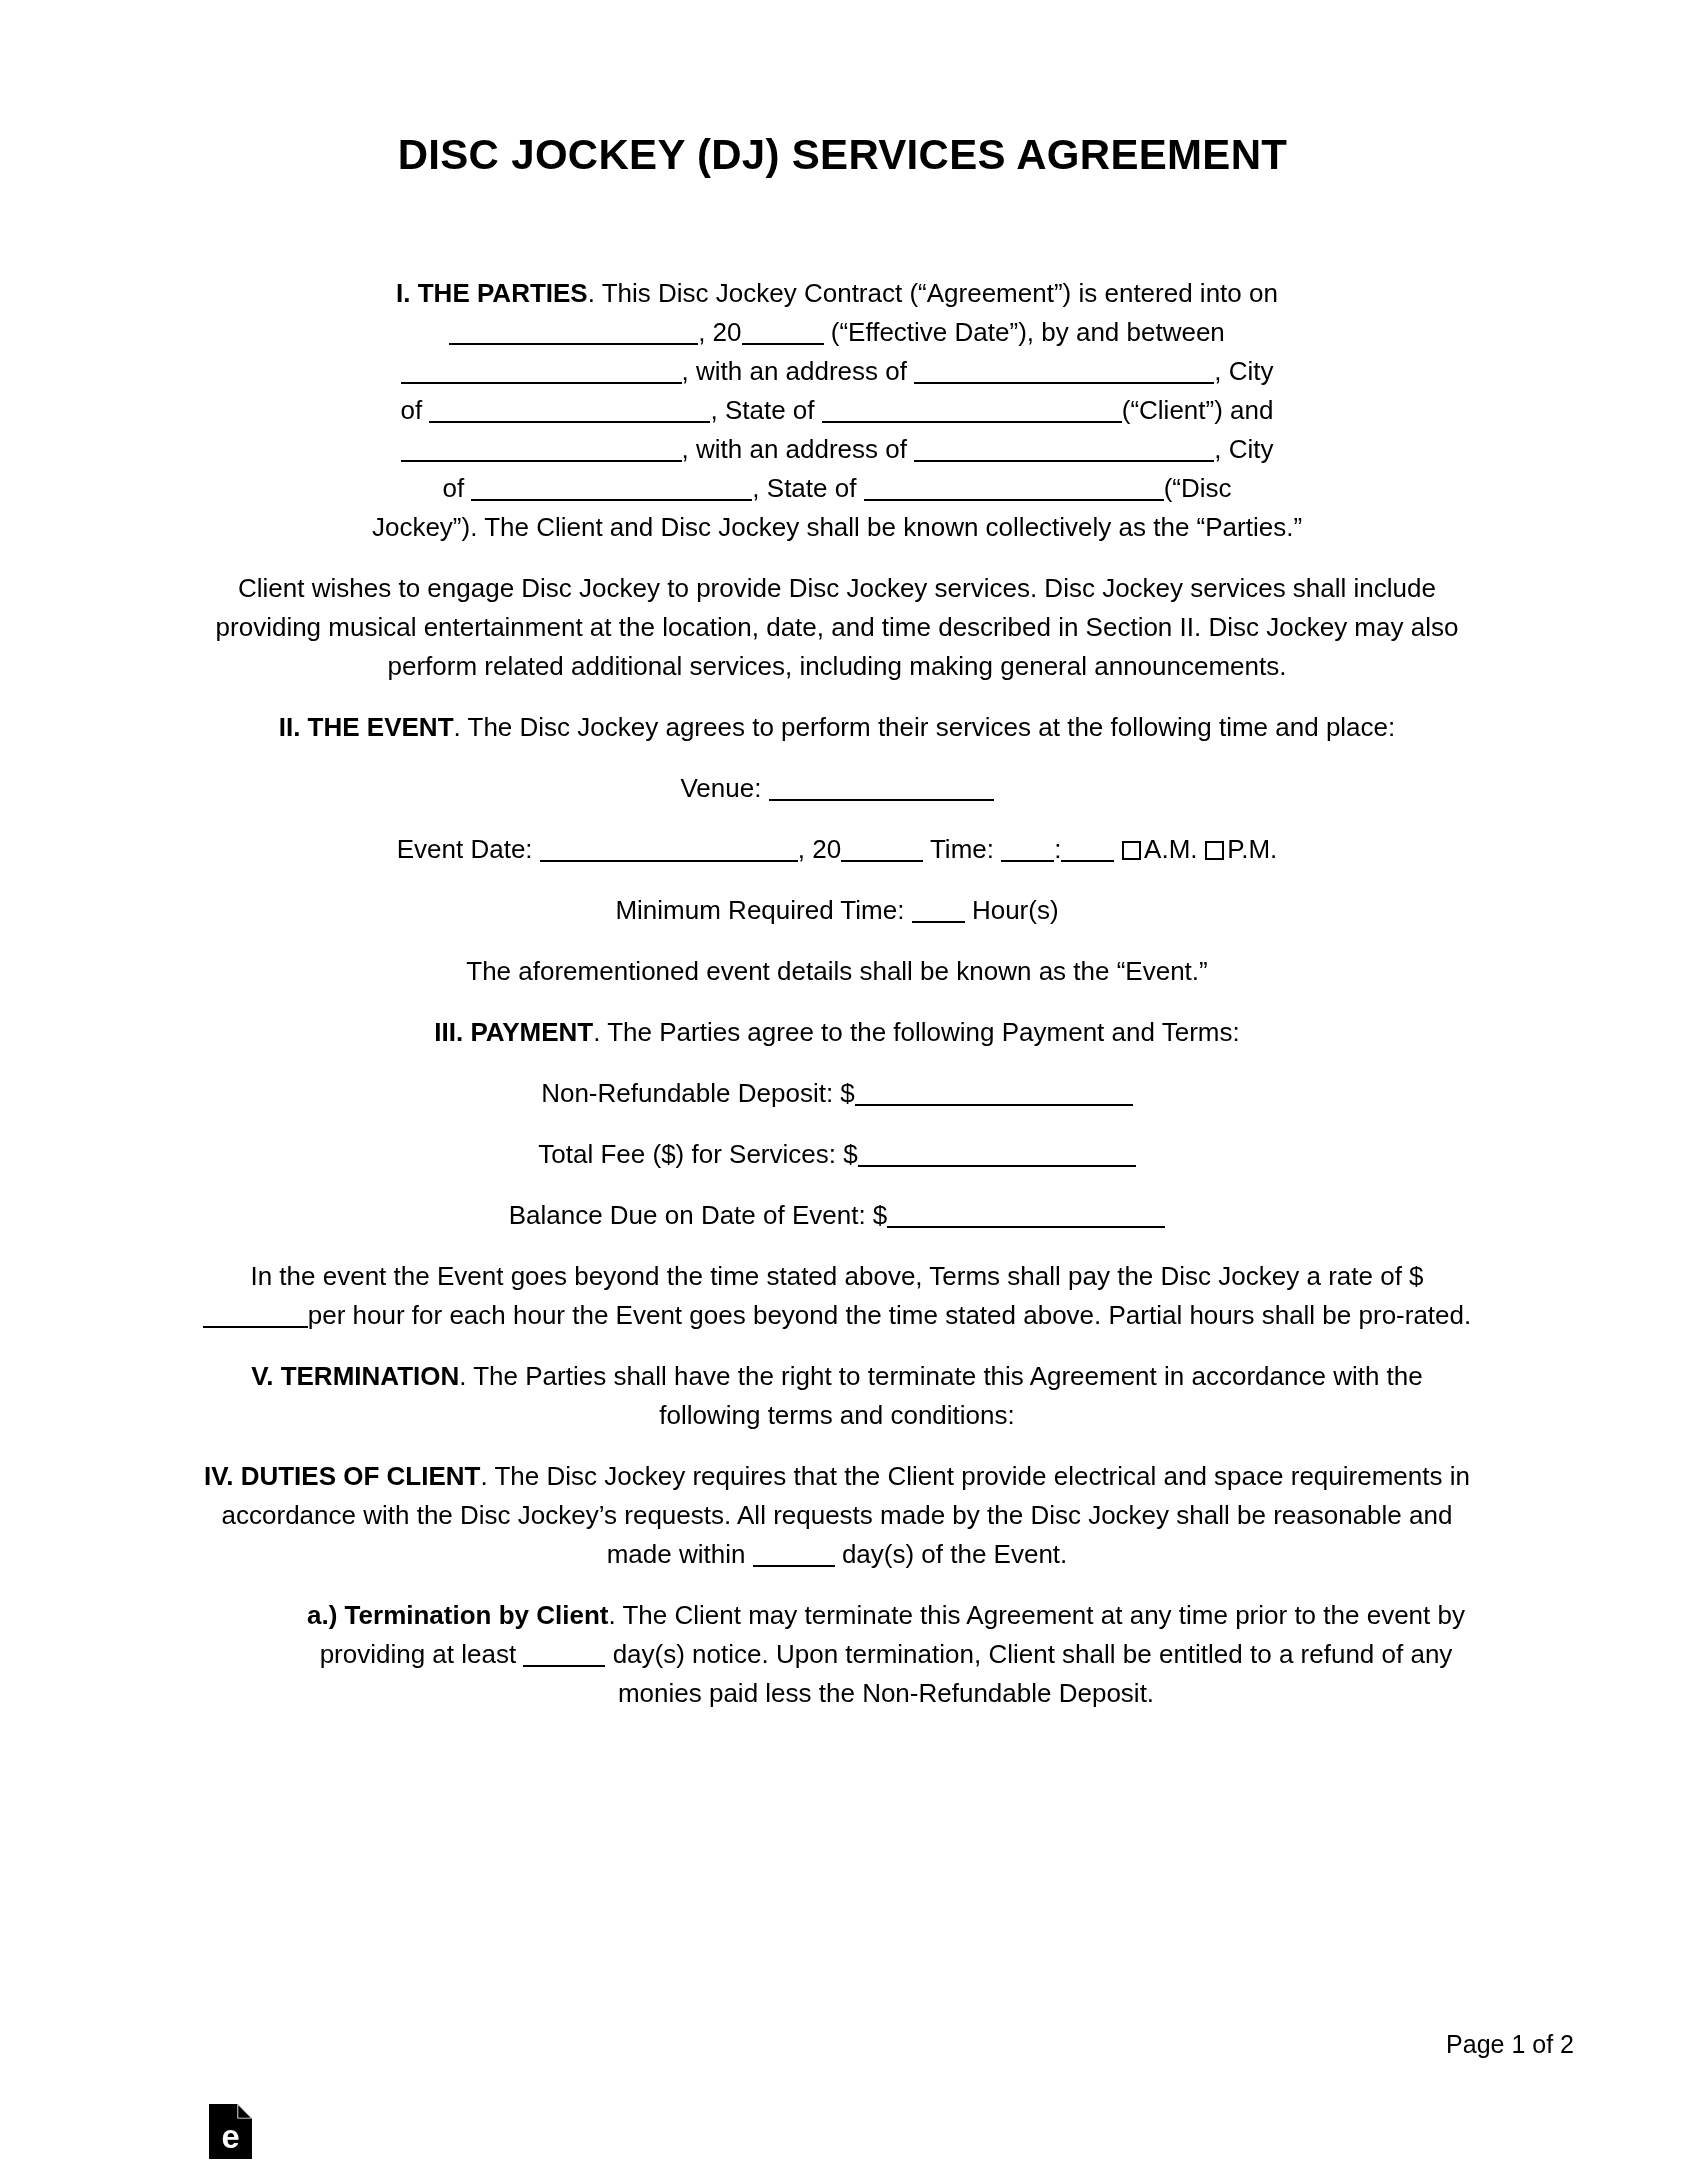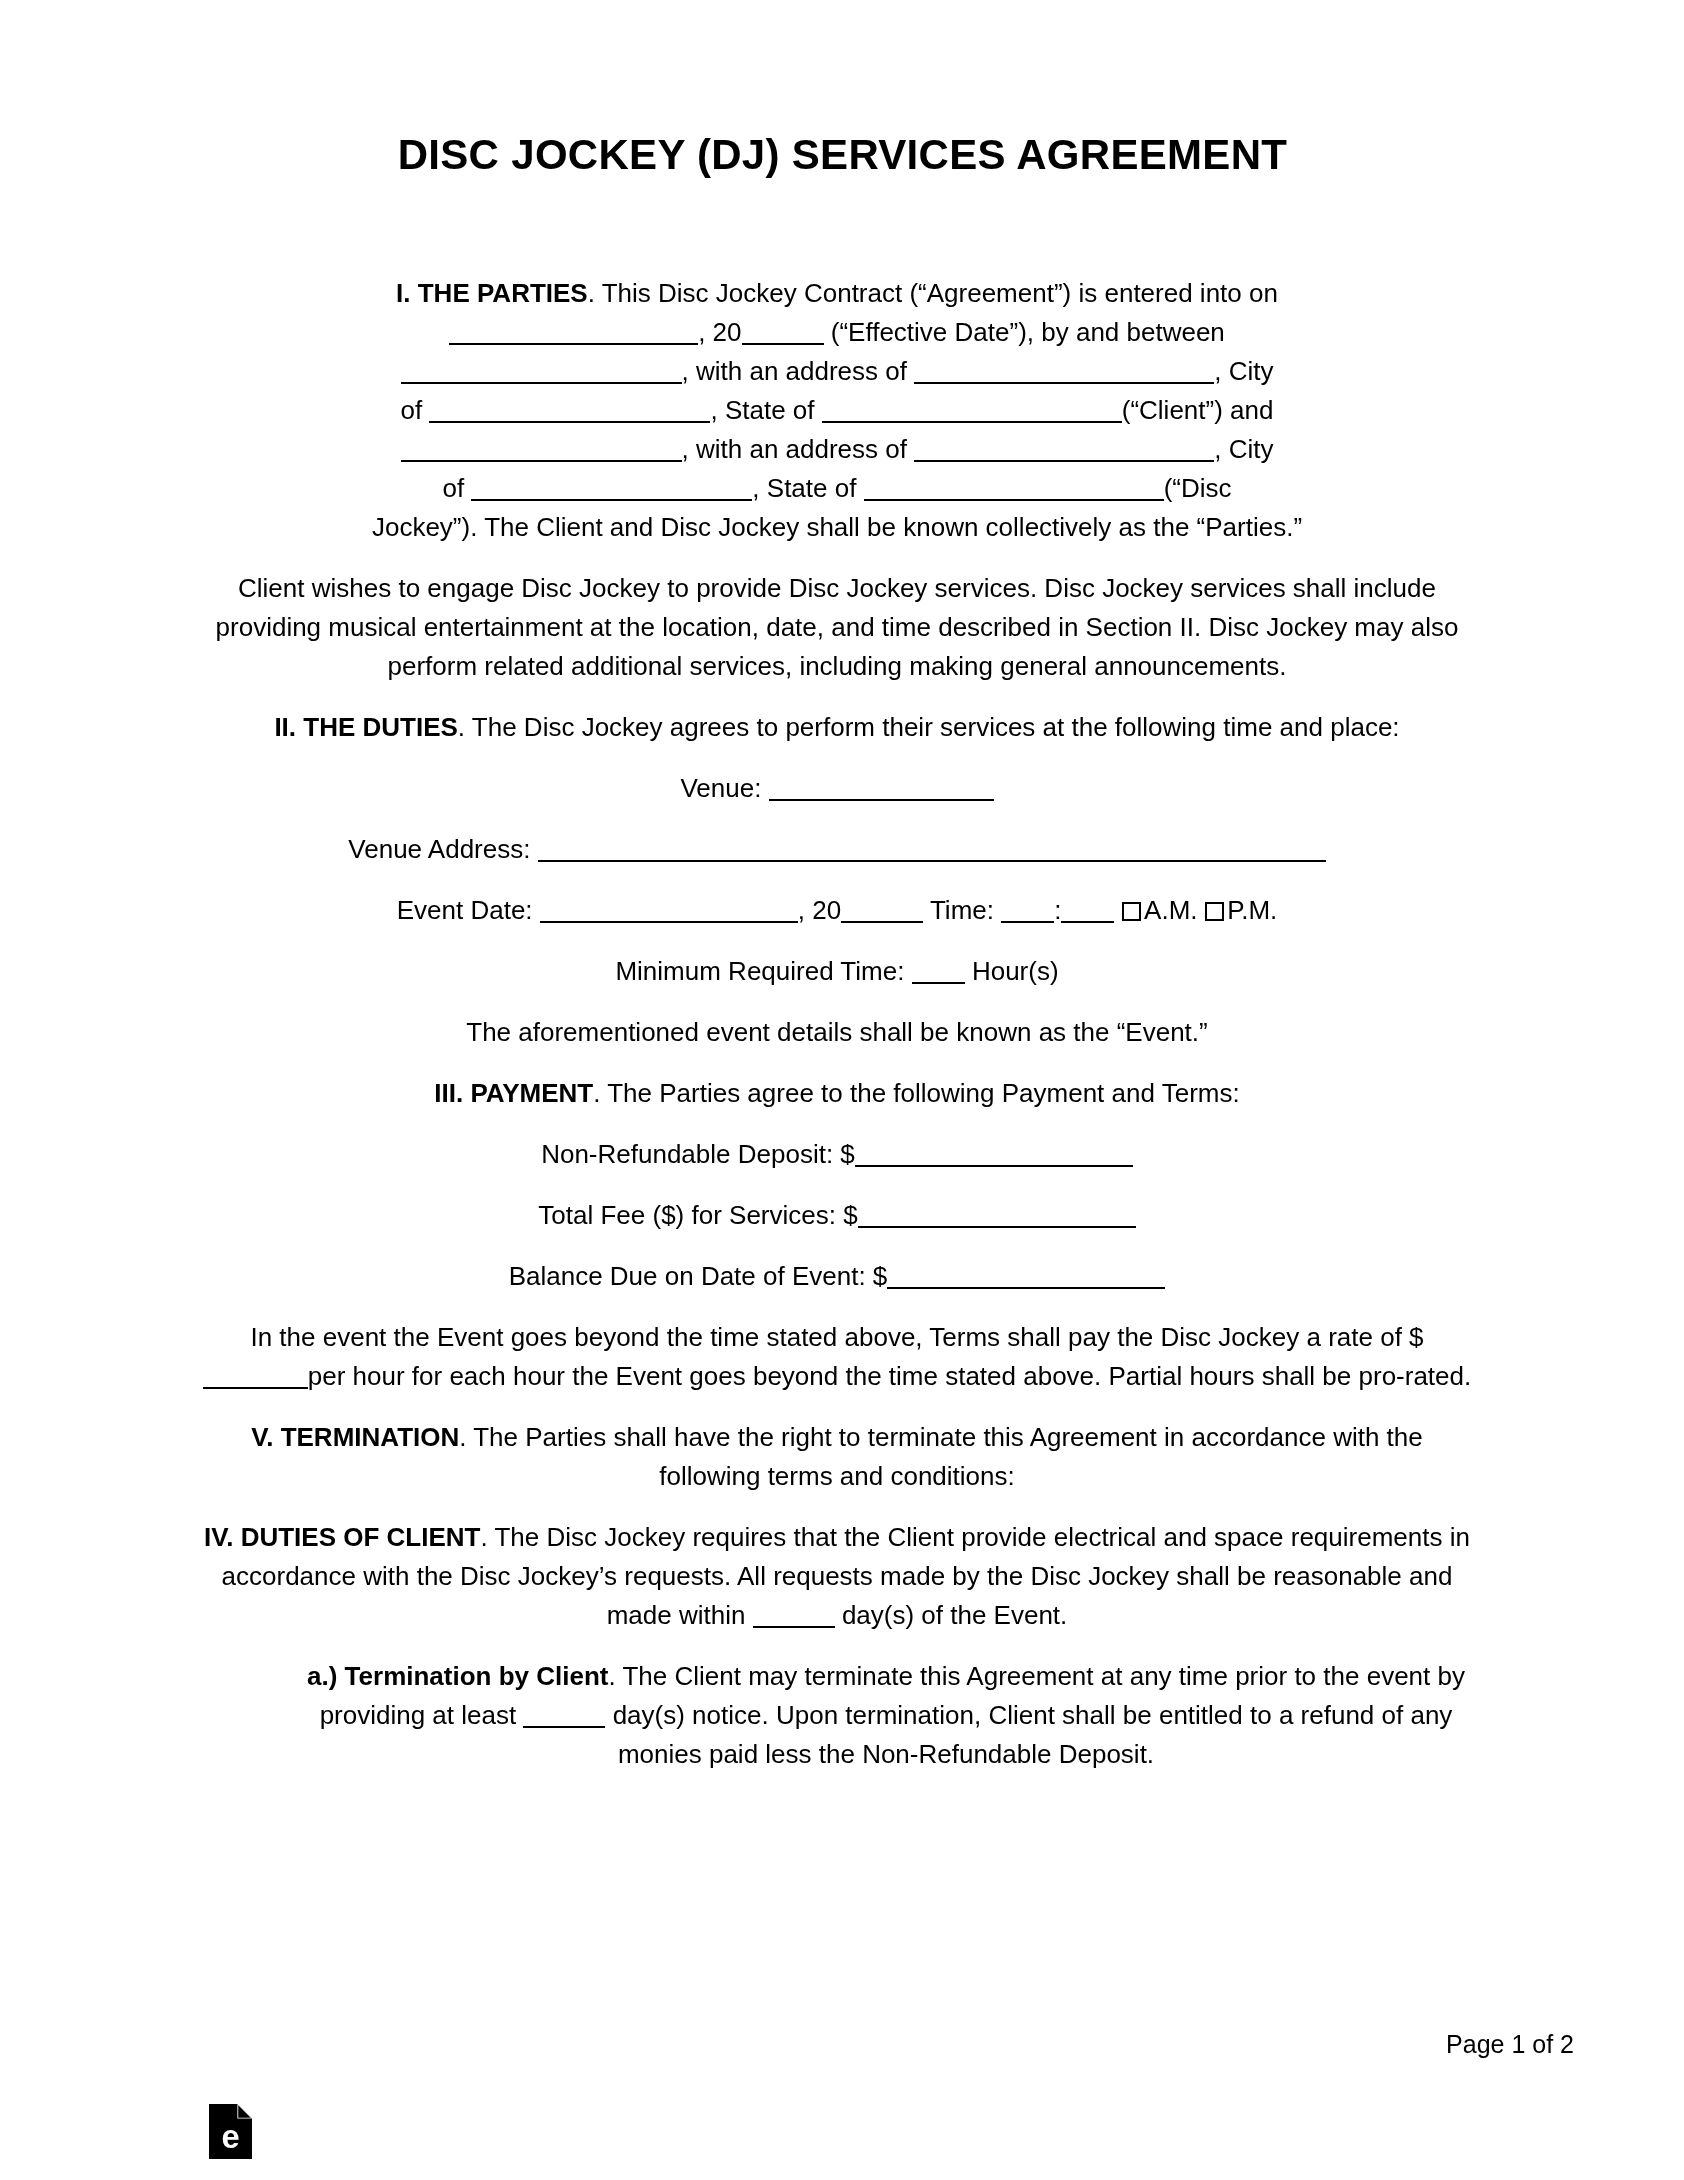--- a/index.html
+++ b/index.html
@@ -94,25 +94,24 @@
 <div class="page">
 
   <div class="doc-title">DISC JOCKEY (DJ) SERVICES AGREEMENT</div>
 
   <div class="body-col">
 
     <p class="para"><b class="hd">I. THE PARTIES</b><span>. This Disc Jockey Contract (“Agreement”) is entered into on</span><br><span class="blank b-lg"></span><span>, 20</span><span class="blank b-sm"></span><span> (“Effective Date”), by and between</span><br><span class="blank b-xl"></span><span>, with an address of</span> <span class="blank b-addr"></span><span>, City</span><br><span>of</span> <span class="blank b-xl"></span><span>, State of</span> <span class="blank b-addr"></span><span>(“Client”) and</span><br><span class="blank b-xl"></span><span>, with an address of</span> <span class="blank b-addr"></span><span>, City</span><br><span>of</span> <span class="blank b-xl"></span><span>, State of</span> <span class="blank b-addr"></span><span>(“Disc</span><br><span>Jockey”). The Client and Disc Jockey shall be known collectively as the “Parties.”</span></p>
 
     <p class="para">Client wishes to engage Disc Jockey to provide Disc Jockey services. Disc Jockey services shall include providing musical entertainment at the location, date, and time described in Section II. Disc Jockey may also perform related additional services, including making general announcements.</p>
 
-    <p class="para"><b class="hd">II. THE DUTIES</b><span>. The Disc Jockey agrees to perform their services at the following time and place:</span></p>
+    <p class="para"><b class="hd">II. THE EVENT</b><span>. The Disc Jockey agrees to perform their services at the following time and place:</span></p>
 
     <p class="para"><span>Venue:</span> <span class="blank b-venue"></span></p>
 
-    <p class="para"><span>Venue Address:</span> <span class="blank b-vaddr"></span></p>
 
     <p class="para"><span>Event Date:</span> <span class="blank b-date"></span><span>, 20</span><span class="blank b-sm"></span> <span>Time:</span> <span class="blank b-xs"></span><span>:</span><span class="blank b-xs"></span> <span class="chk"></span><span>A.M.</span> <span class="chk"></span><span>P.M.</span></p>
 
     <p class="para"><span>Minimum Required Time:</span> <span class="blank b-xs"></span> <span>Hour(s)</span></p>
 
     <p class="para">The aforementioned event details shall be known as the “Event.”</p>
 
     <p class="para"><b class="hd">III. PAYMENT</b><span>. The Parties agree to the following Payment and Terms:</span></p>
 
     <p class="para"><span>Non-Refundable Deposit: $</span><span class="blank b-fee"></span></p>

